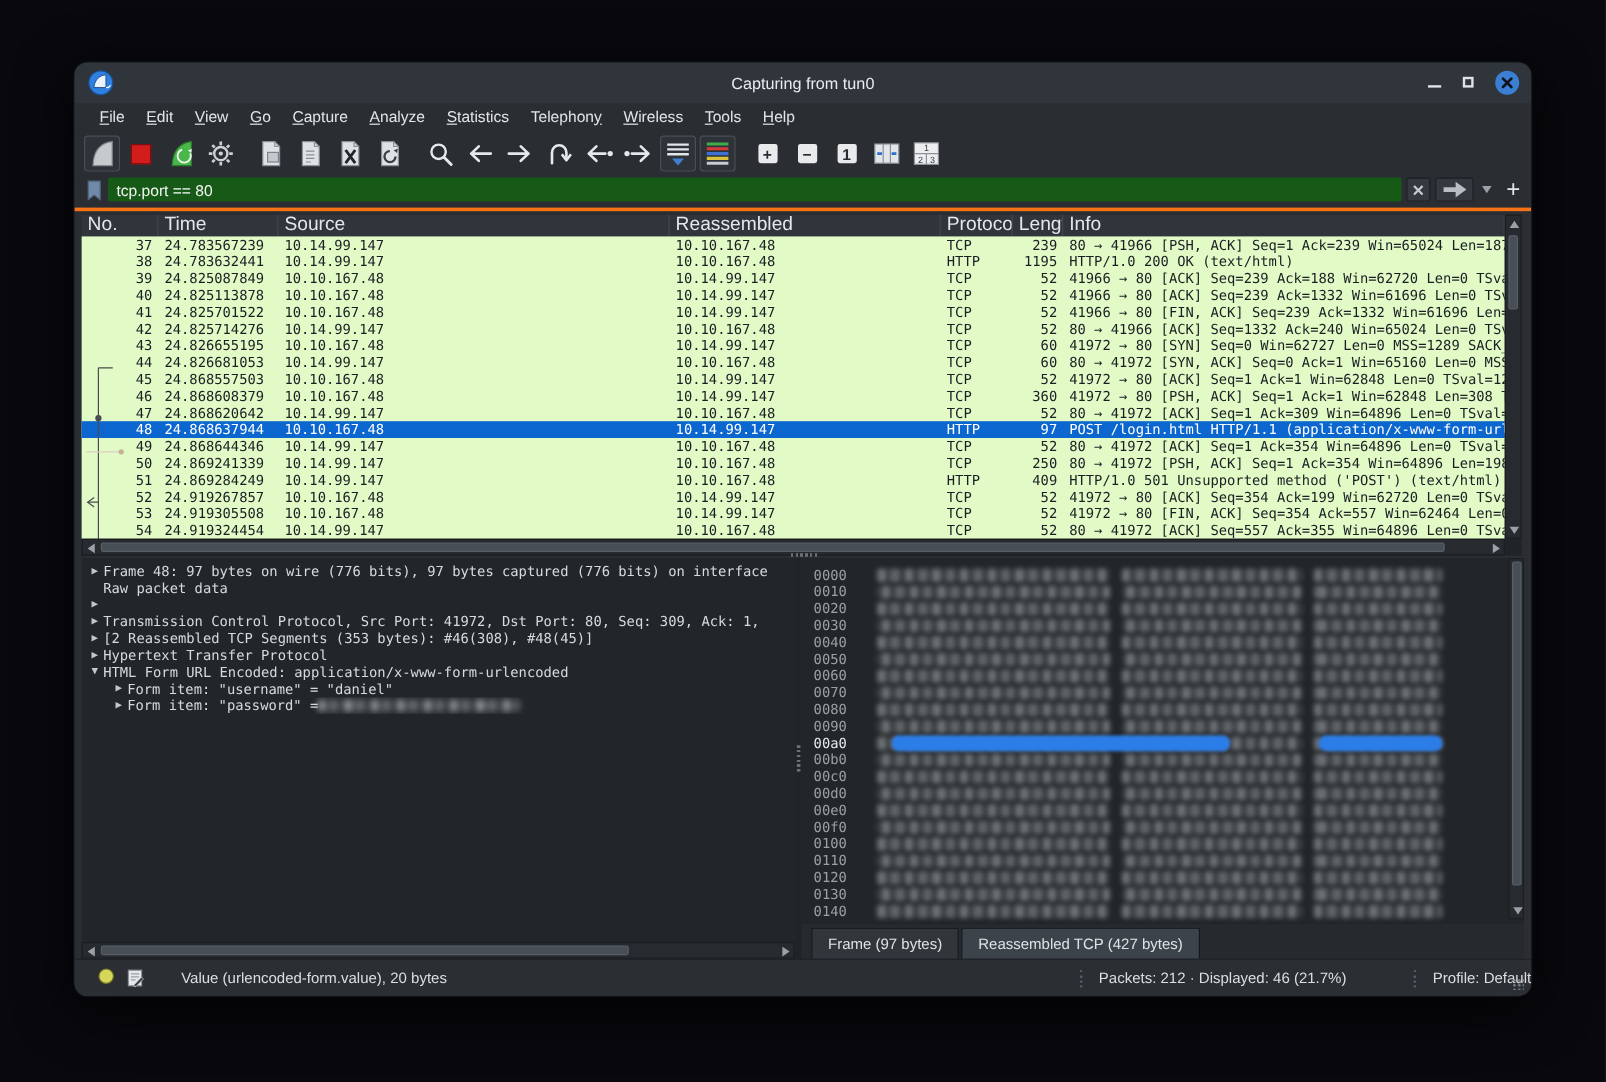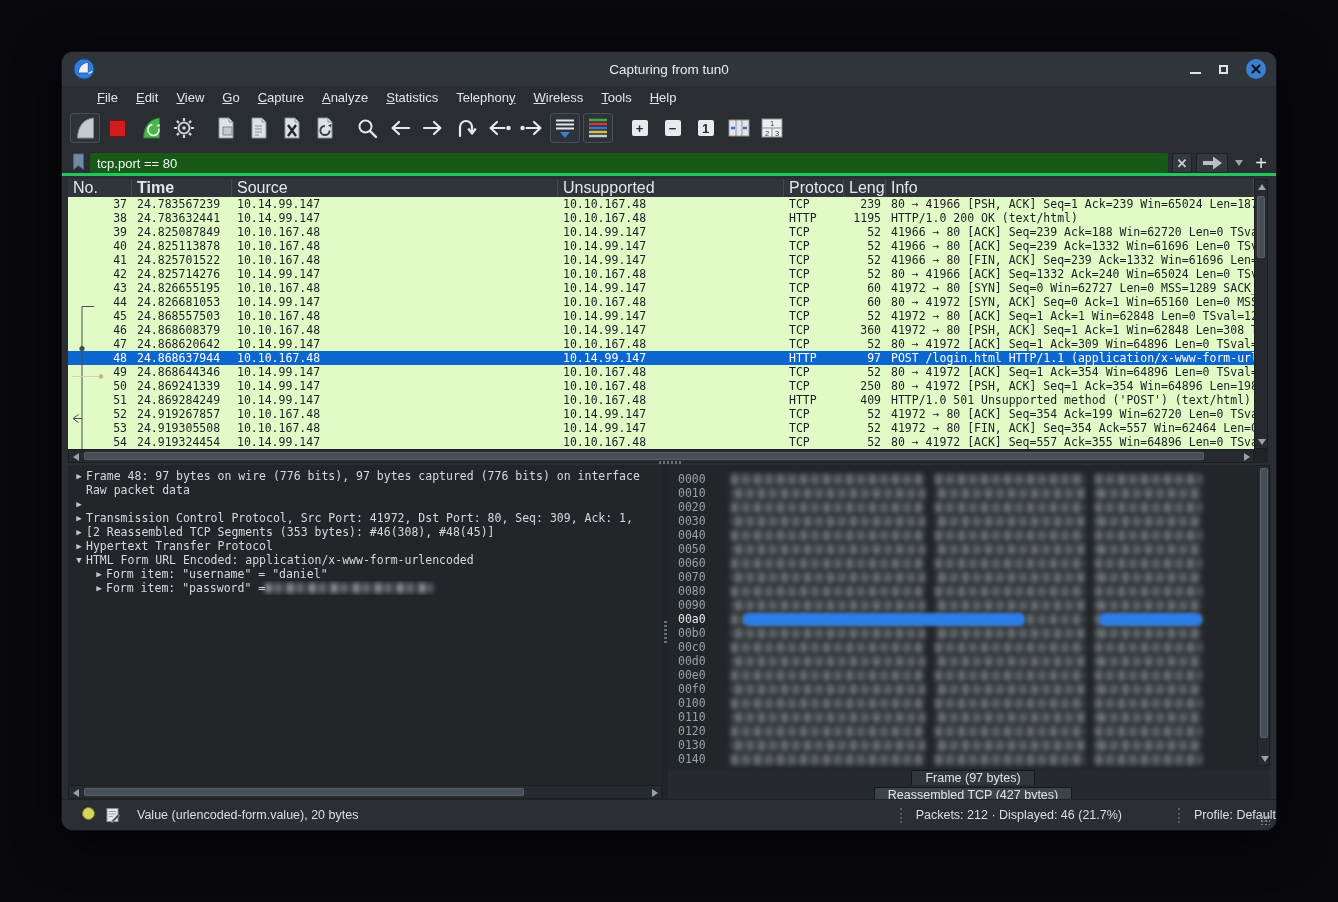--- a/index.html
+++ b/index.html
@@ -17,36 +17,36 @@
   .titlebar { position:absolute; left:0; top:0; width:100%; height:34px;
     background:#30353b; display:flex; align-items:center; }
   .app-logo { position:absolute; left:11px; top:6px; }
   .title-text { width:100%; text-align:center; color:#e9ecef; font-size:13.5px; }
   .win-controls { position:absolute; right:10px; top:0; height:34px; display:flex; align-items:center; gap:18px; }
   .wm-min { display:inline-block; width:11px; height:2px; background:#dfe3e7; }
   .wm-max { display:inline-block; width:9px; height:9px; border:2px solid #dfe3e7; }
   .wm-close { display:flex; width:20px; height:20px; border-radius:50%; background:#3b7fd4; align-items:center; justify-content:center; }
   
   .menubar { position:absolute; left:0; top:34px; width:100%; height:22px; background:#2a2e33;
-    display:flex; align-items:center; padding-left:26px;text-align:right; }
+    display:flex; align-items:center; padding-left:12px;text-align:right; }
   .menu-item { color:#e2e5e8; font-size:13px; padding:2px 9px; cursor:default; }
   .menu-item u { text-decoration:underline; }
   
   .toolbar { position:absolute; left:0; top:56px; width:100%; height:40px; background:#2a2e33;
     display:flex; align-items:center; padding-left:6px; }
   .tb-btn { width:30px; height:30px; display:flex; align-items:center; justify-content:center;
     margin:0 1.5px; border-radius:3px; border:1px solid transparent; }
   .tb-btn.framed { border-color:#484e55; background:#2e3339; }
   .tb-sep { width:9px; height:1px; }
   .ic-stop { display:inline-block; width:17px; height:17px; background:#d31c1c; border:1px solid #7b0e0e; }
   .ic-z { display:flex; width:16px; height:16px; background:#e8eaec; color:#272b30;
     font-weight:bold; font-size:13px; line-height:15px; align-items:center; justify-content:center; border-radius:2px; }
   
   .filterbar { position:absolute; left:0; top:96px; width:100%; height:28px; background:#2a2e33;
-    border-bottom:3px solid #22c55e; display:flex; align-items:flex-end; }
+    border-bottom:3px solid #f97316; display:flex; align-items:flex-start; }
   .fb-bookmark { width:24px; height:22px; display:flex; align-items:center; justify-content:center; margin-left:4px; }
   .filter-input { height:20px; width:1078px; background:var(--filter-bg,#175917); color:#f2f5f2;
     font-size:13px; display:flex; align-items:center; padding-left:7px; border-radius:2px; }
   .fb-btn { height:20px; display:flex; align-items:center; justify-content:center; color:#c7ccd1;
     background:#34393f; border:1px solid #1d2126; border-radius:2px; margin-left:4px; font-size:12px; }
   .fb-clear { width:20px; font-size:13px; font-weight:bold; }
   .fb-apply { width:32px; }
   .fb-caret { width:14px; background:none; border:none; }
   .fb-plus { width:22px; background:none; border:none; font-size:20px; color:#e3e7ea; }
   
@@ -101,21 +101,21 @@
   .hex-row.hl .hex-off { color:#e6e9ec; }
   .blurbar { position:absolute; top:1.5px; height:11px; border-radius:2px;
     background:repeating-linear-gradient(90deg, rgba(170,176,182,.55) 0 7px, rgba(170,176,182,.12) 7px 11px, rgba(170,176,182,.45) 11px 19px, rgba(110,116,122,.18) 19px 23px);
     filter:blur(2.4px); }
   .hex-row:nth-child(even) .blurbar { background-position:4px 0; }
   .bb1 { left:63px; width:194px; } .bb2 { left:267px; width:150px; } .bb3 { left:427px; width:107px; }
   .hlbar { position:absolute; top:0.5px; height:13px; border-radius:6px; background:#2b7de8; filter:blur(1.4px); }
   .hl1 { left:75px; width:282px; } .hl2 { left:431px; width:103px; }
   .hex-vscroll { right:0; top:0; width:13px; height:301px; }
   .bytes-tabs { position:absolute; left:0; top:305px; width:100%; height:29px; background:#26292d;
-    display:flex; align-items:center; padding-left:8px; gap:2px;flex-direction:column; }
+    display:flex; align-items:flex-end; padding-left:8px; gap:2px; }
   .btab { height:26px; display:flex; align-items:center; padding:0 13px; font-size:12.5px; color:#dfe3e6;
     background:#31363b; border:1px solid #15171a; border-bottom:none; border-radius:2px 2px 0 0; }
   .btab.active { background:#3d434a; }
   
   .statusbar { position:absolute; left:0; top:747px; width:100%; height:31px; background:#2b2f34;
     border-top:1px solid #1f2227; display:flex; align-items:center; color:#dcdfe2; font-size:12.5px; }
   .expert-dot { display:inline-block; width:13px; height:13px; border-radius:50%; background:#d6d75a; border:1px solid #73741f; }
   .sb-sep { width:2px; height:15px; border-left:2px dotted #565c63; margin:0 14px; }
   .grip { position:absolute; right:6px; bottom:5px; width:10px; height:10px;
     background-image:radial-gradient(circle, #7a8188 1px, transparent 1.2px); background-size:4px 4px; }
@@ -349,23 +349,23 @@
     </span>
     <span class="fb-btn fb-caret">
         <span class="tri down"></span>
       </span>
     <span class="fb-btn fb-plus">+</span>
   </div>
 
   <div class="packet-list">
     <div class="pl-header">
         <div class="pl-hcell" style="width: 64px;">No.</div>
-        <div class="pl-hcell" style="width: 100px; font-weight: bold;">Time</div>
+        <div class="pl-hcell" style="width: 100px;">Time</div>
         <div class="pl-hcell" style="width: 326px;">Source</div>
-        <div class="pl-hcell" style="width: 226px;">Unsupported</div>
+        <div class="pl-hcell" style="width: 226px;">Reassembled</div>
         <div class="pl-hcell" style="width: 60px;">Protocol</div>
         <div class="pl-hcell" style="width: 42px;">Length</div>
         <div class="pl-hcell" style="width: 368px;">Info</div>
       </div>
     <div class="pl-rows">
       <svg class="trace-svg" width="40" height="252">
         <path d="M14 91.5 H26" stroke="#4a4d50" fill="none"></path>
         <path d="M14 91.5 V245.5" stroke="#4a4d50" fill="none"></path>
         <path d="M14 245.5 H26" stroke="#4a4d50" fill="none"></path>
         <circle cx="14" cy="133.5" r="2.6" fill="#4a4d50"></circle>
@@ -757,21 +757,21 @@
 
   <div class="statusbar">
     <span style="margin-left:20px;"><span class="expert-dot"></span></span>
     <span style="margin-left:10px;display:flex;">
       <svg width="16" height="16" viewBox="0 0 16 16">
           <rect x="2" y="1.5" width="11" height="13" fill="#e6e9eb" stroke="#8b9196"></rect>
           <path d="M4 4.5 H11 M4 7 H11 M4 9.5 H8" stroke="#9aa0a5"></path>
           <path d="M7 13.5 L13 7.2 L14.6 8.8 L8.4 15 L6.6 15.3 Z" fill="#3a3f44" stroke="#c9cdd1" stroke-width="0.6"></path>
         </svg>
     </span>
-    <span style="margin-left:16px;">Value (urlencoded-form.value), 20 bytes</span>
+    <span style="margin-left:30px;">Value (urlencoded-form.value), 20 bytes</span>
     <span style="margin-left:auto;"></span>
     <span class="sb-sep"></span>
     <span>Packets: 212 · Displayed: 46 (21.7%)</span>
     <span class="sb-sep" style="margin-left:56px;"></span>
     <span style="">Profile: Default</span>
     <span class="grip"></span>
   </div>
 
 </div>
 

